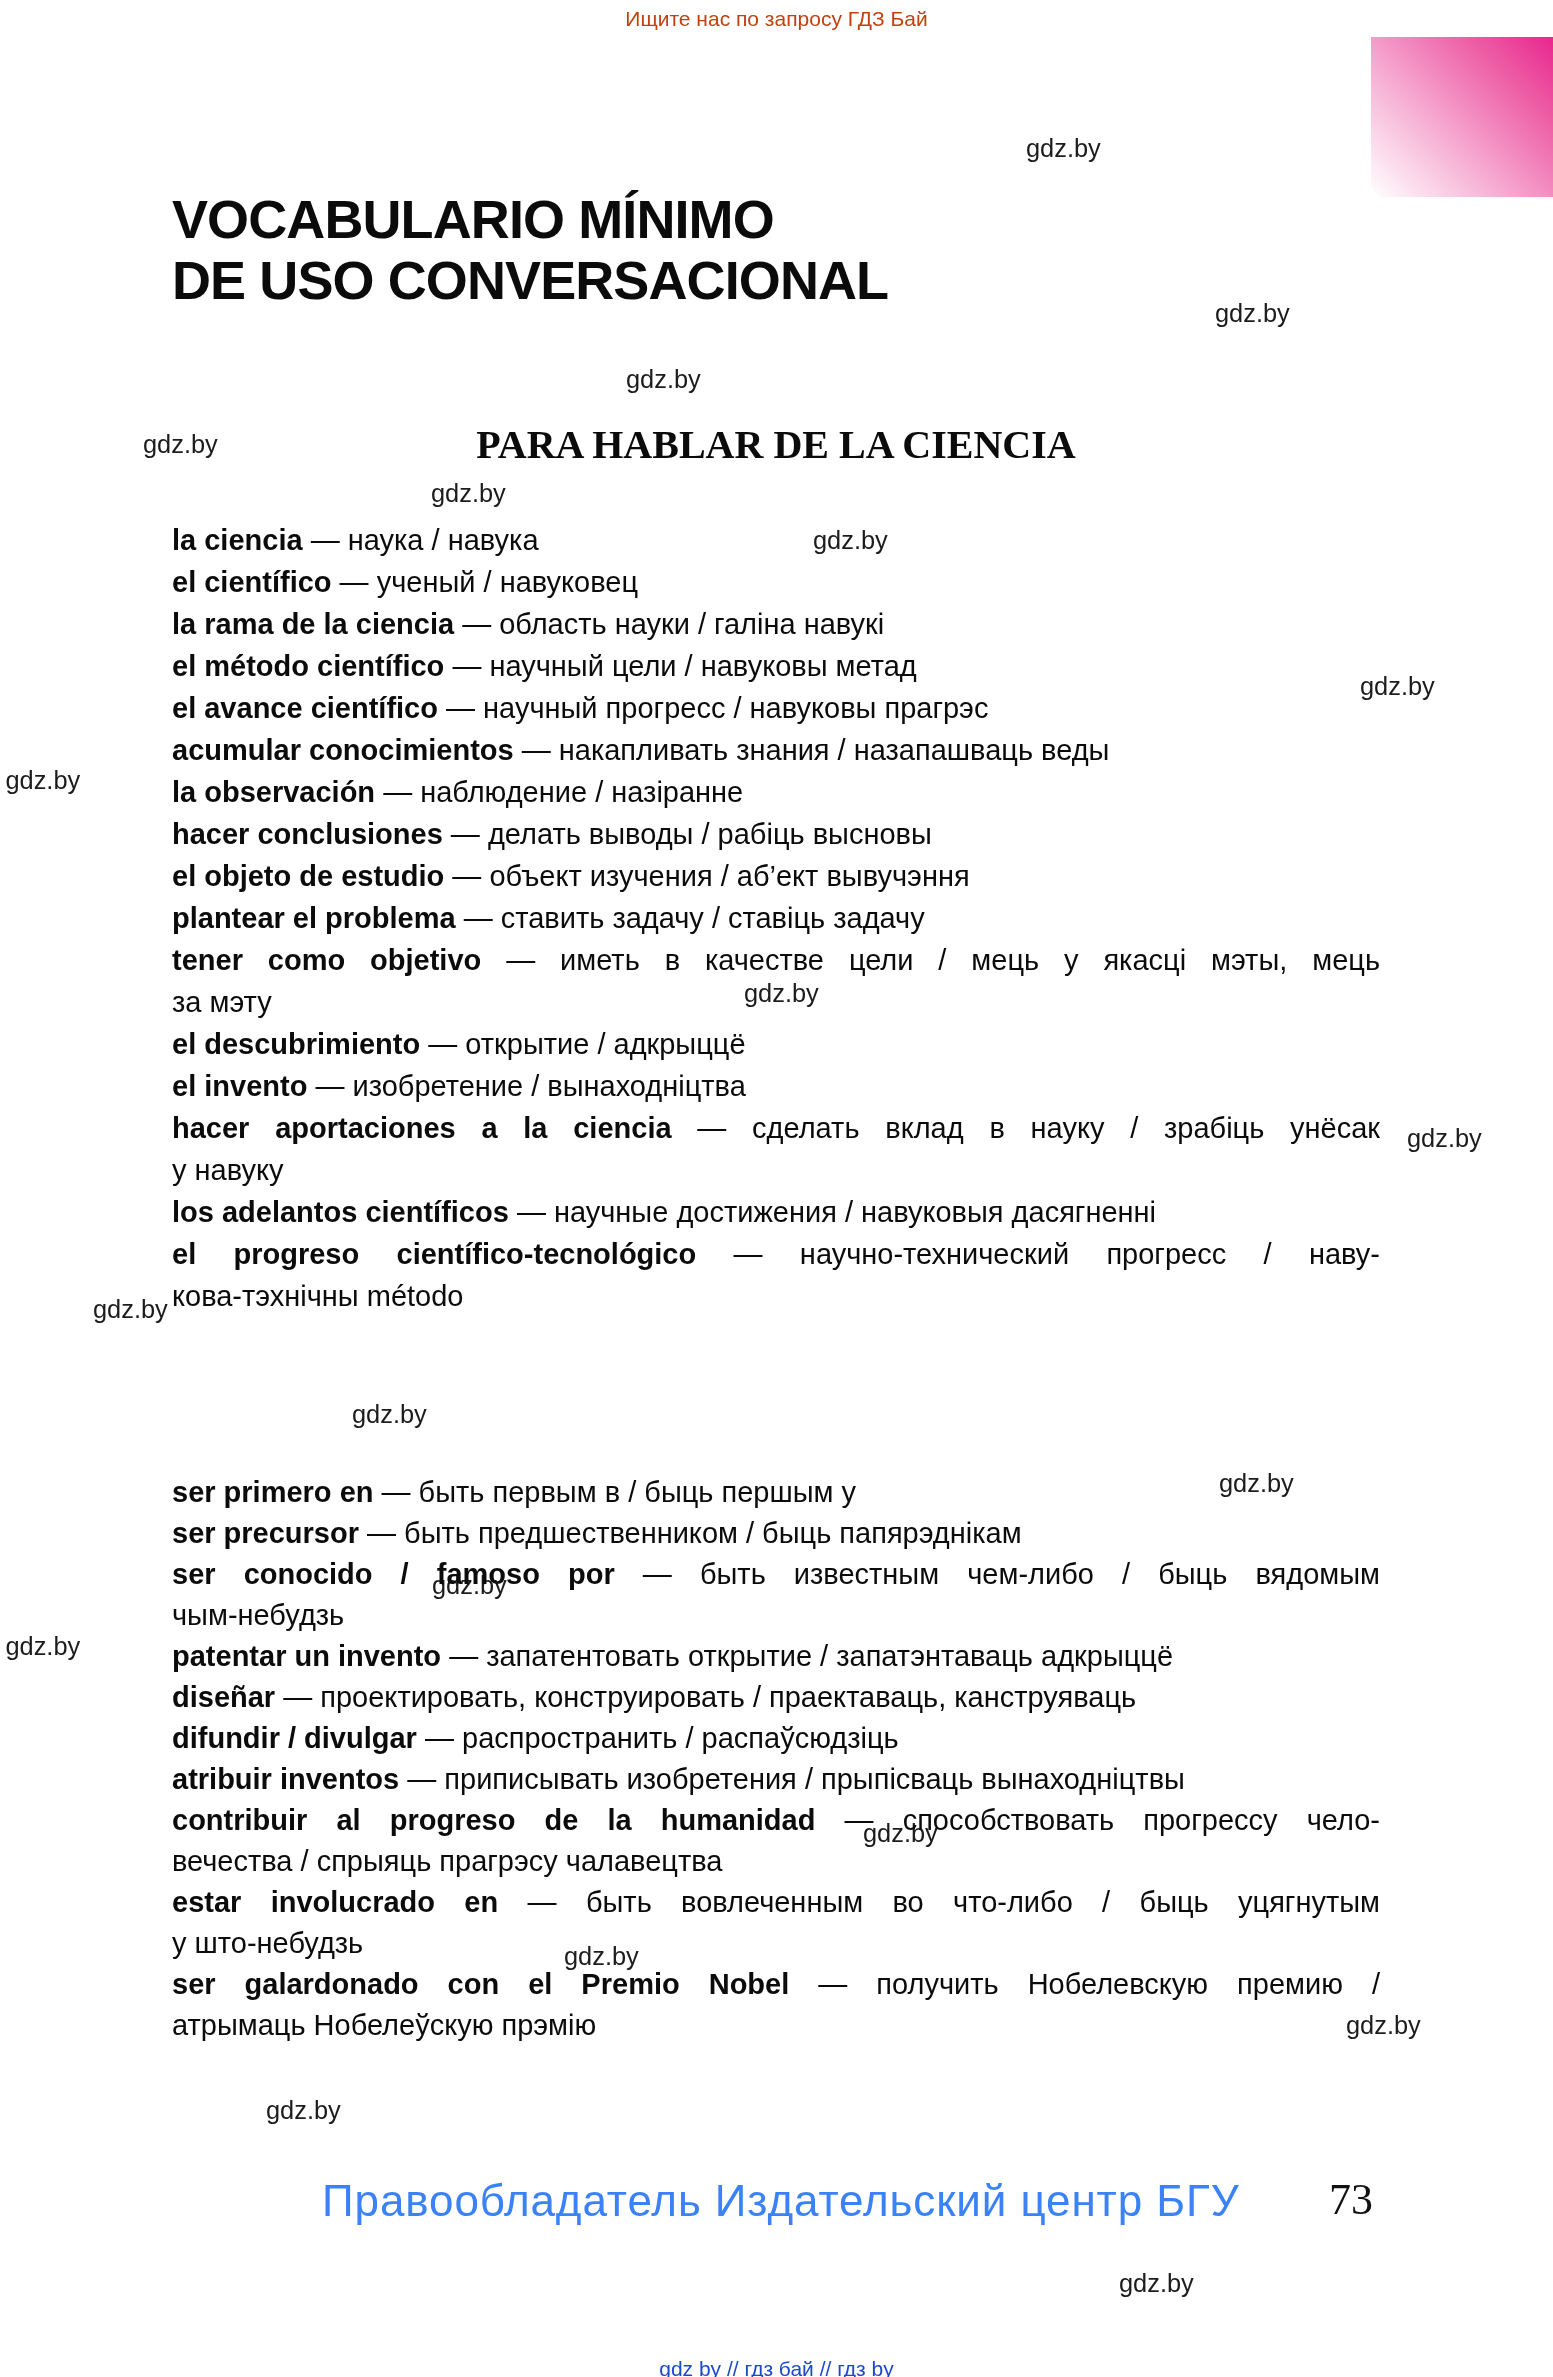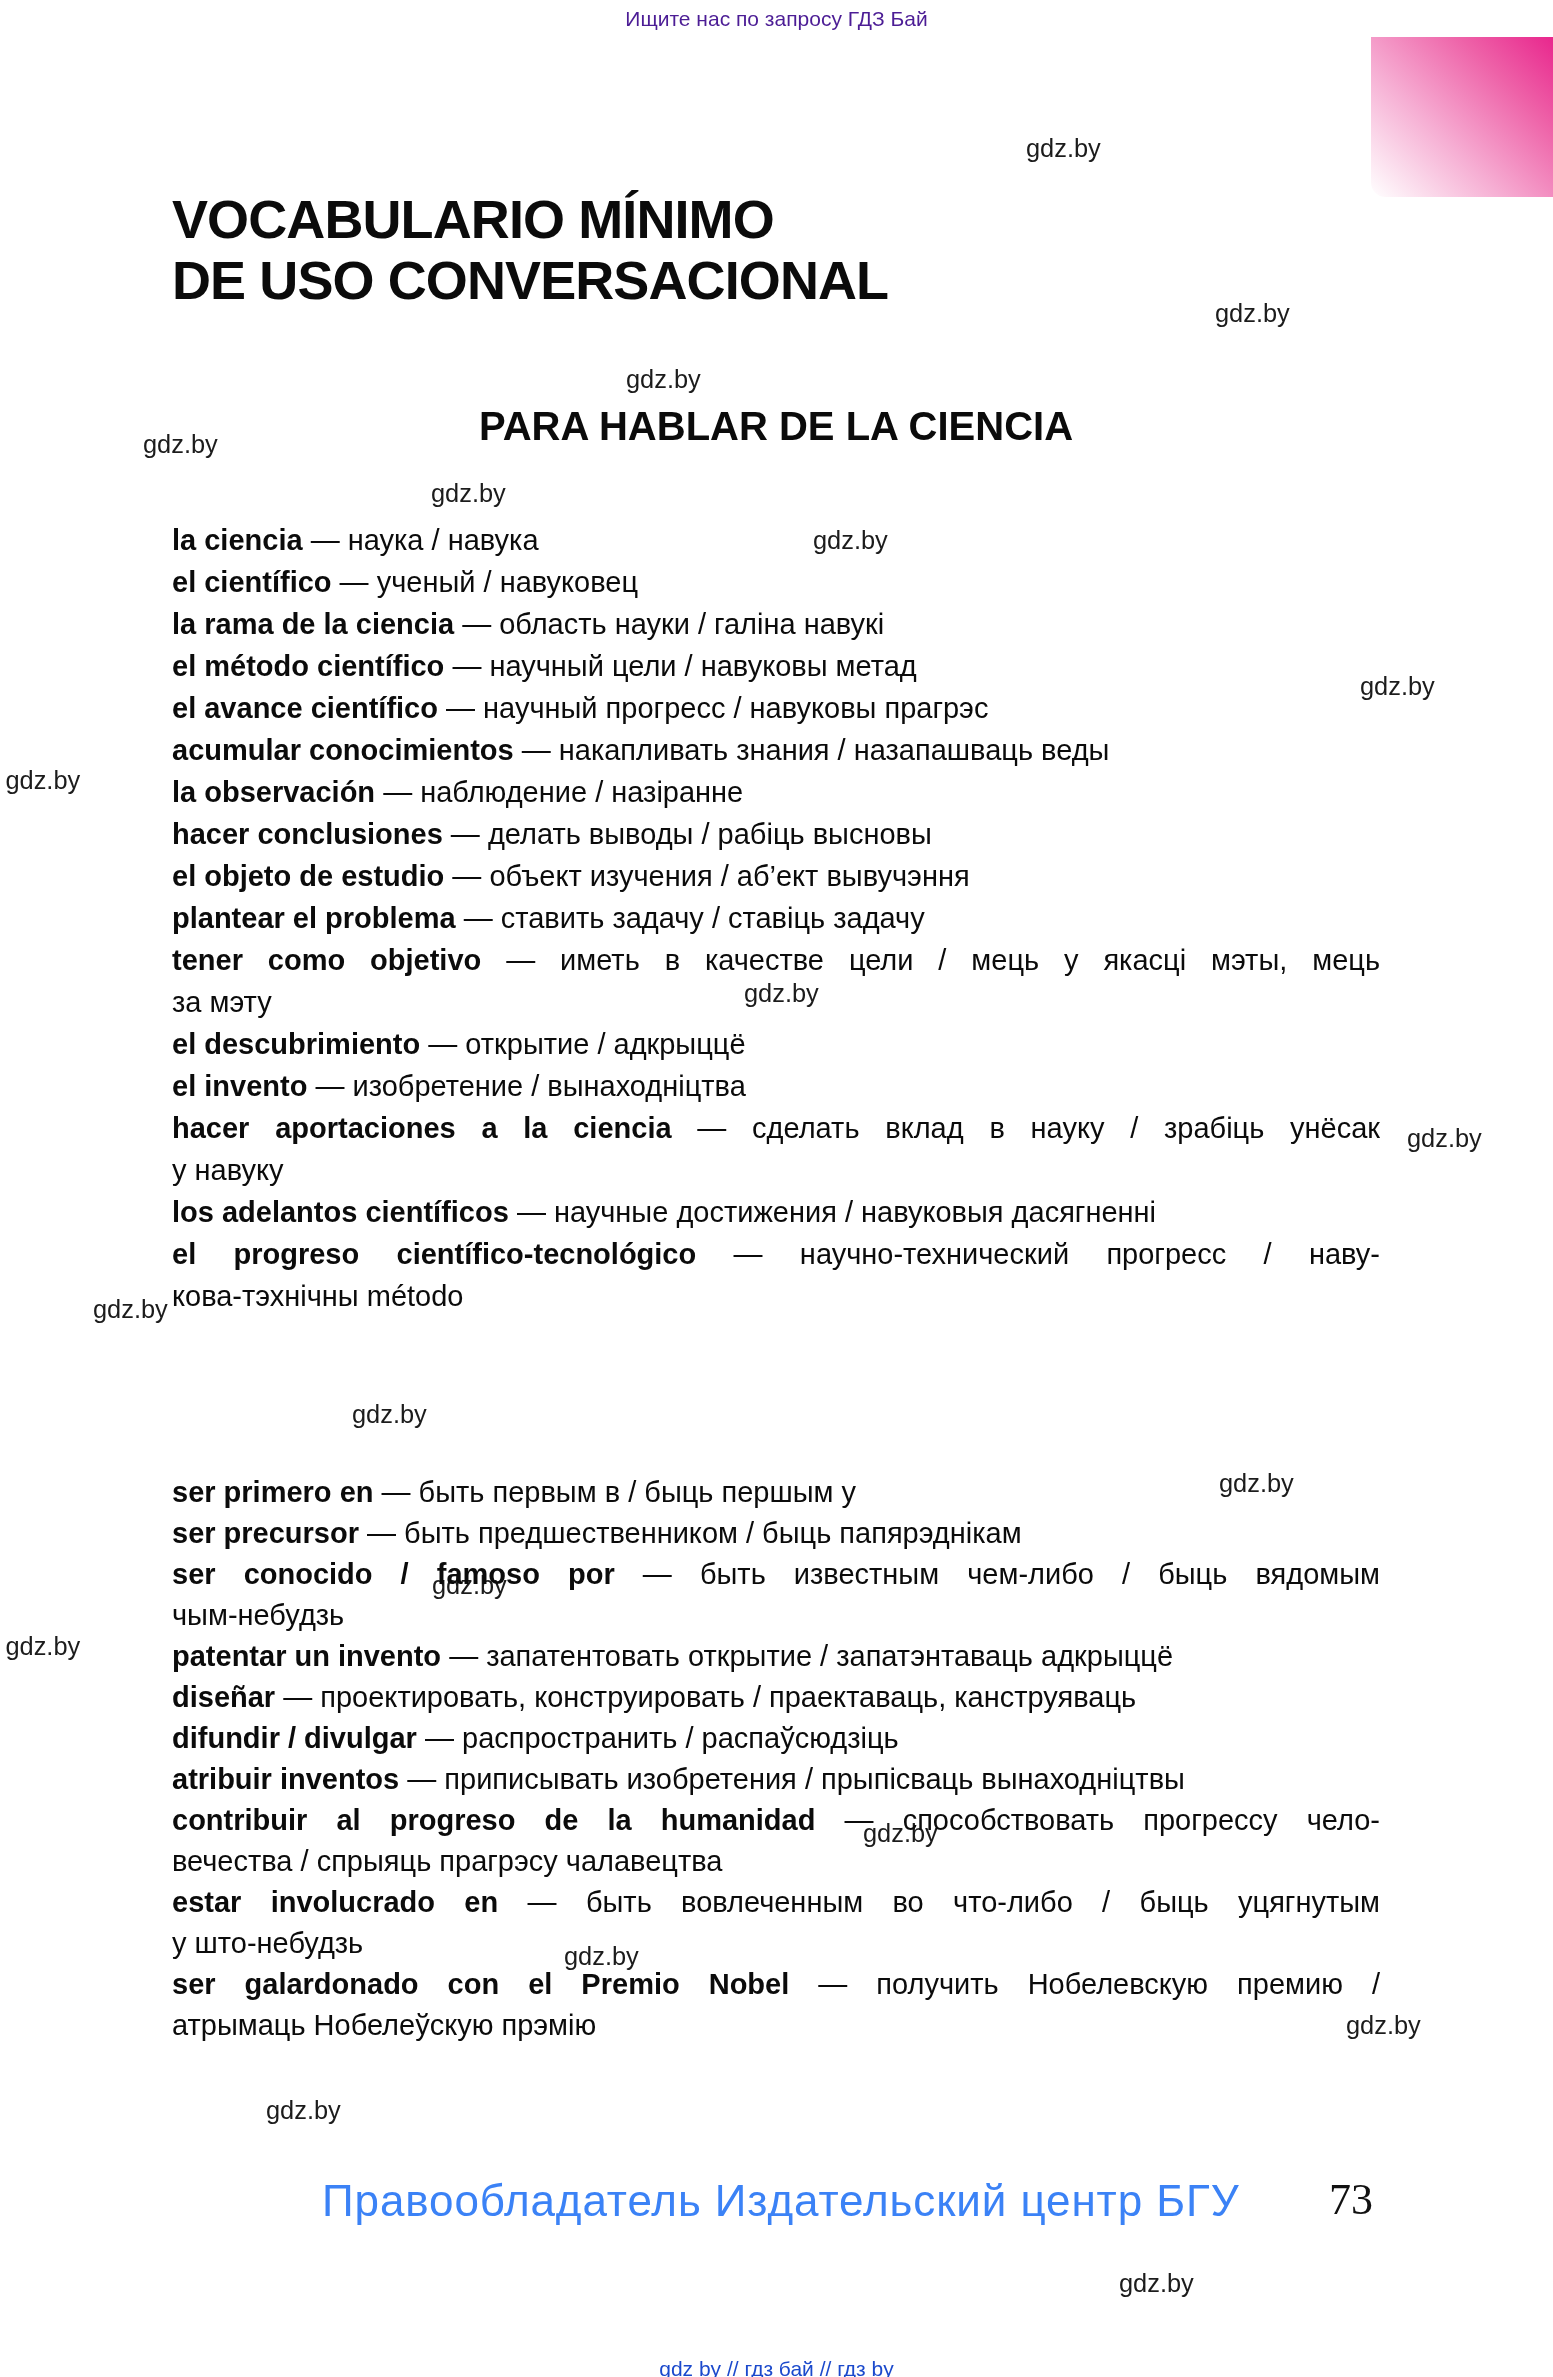--- a/index.html
+++ b/index.html
@@ -9,21 +9,21 @@
     background:#ffffff;
     font-family:"Liberation Sans", sans-serif;
     color:#0b0b0b;
     overflow:hidden;
   }
   .abs{position:absolute;}
   #banner{
     top:7.3px;left:0;width:1553px;
     text-align:center;
     font-size:21px;
-    color:#4c1d95;
+    color:#c2410c;
   }
   #pink-decor{
     top:37px;left:1371px;width:186px;height:160px;
     background:linear-gradient(225deg,#e8248c 0%,#ee62a8 28%,#f6aed3 62%,#ffffff 100%);
     border-bottom-left-radius:14.5px;
   }
   .watermark{
     position:absolute;
     font-size:25.4px;
     color:#1c1c1c;
@@ -36,21 +36,21 @@
     letter-spacing:-0.9px;
     white-space:nowrap;
   }
   .section-heading{
     left:172px;width:1208px;
     text-align:center;
     font-size:40px;font-weight:bold;
     letter-spacing:0px;
     white-space:nowrap;
   }
-  #heading-science{top:404px;}
+  #heading-science{top:421px;font-family:Liberation Serif, serif;}
   #heading-inventos{top:1346px;}
   .vocab-list{
     left:172px;width:1208px;
     font-size:29px;
     line-height:42px;
   }
   #list-science{top:519px;}
   #list-inventos{top:1449px;line-height:41px;margin-top:23px;}
   .vline{height:42px;white-space:nowrap;}
   #list-inventos .vline{height:41px;}

